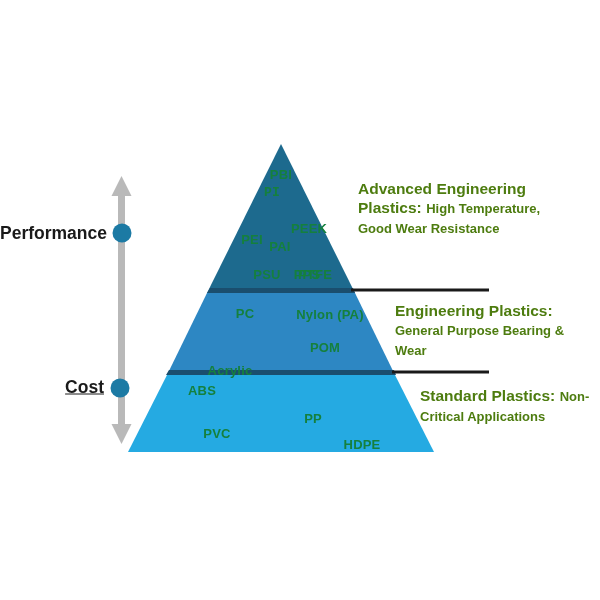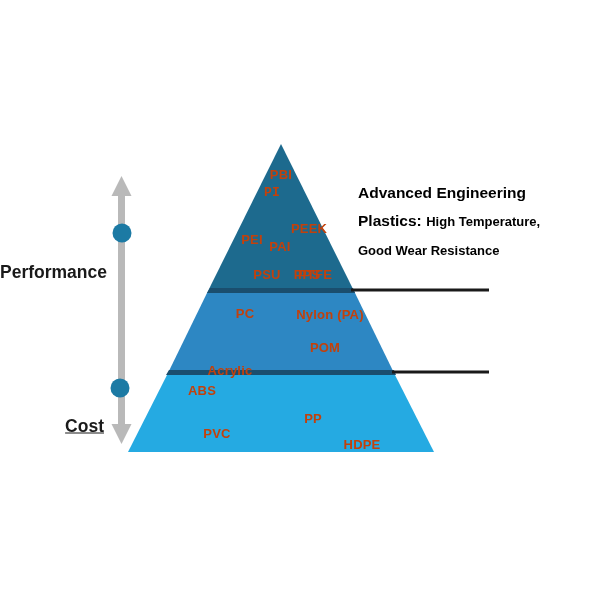--- a/index.html
+++ b/index.html
@@ -7,40 +7,39 @@
     position:relative;
     width:600px;height:600px;
     background:#ffffff;
     overflow:hidden;
     font-family:"Liberation Sans", sans-serif;
   }
   .layer{position:absolute;left:0;top:0;}
   .material{
     position:absolute;
     transform:translate(-50%,-50%);
-    color:#c2410c;
+    color:#15803d;
     font-size:13px;
     font-weight:700;
     white-space:nowrap;
     letter-spacing:0.2px;
   }
   .axis-label{
     position:absolute;
     transform:translateY(-50%);
     color:#1a1a1a;
     font-size:17.5px;
     font-weight:700;
     text-align:right;
     white-space:nowrap;
-    margin-top:39px;
   }
   .annotation{
     position:absolute;
-    color:#000000;
-    line-height:28px;
+    color:#4d7c0f;
+    line-height:19px;
   }
   .ann-title{font-size:15.5px;font-weight:700;}
   .ann-desc{font-size:13px;font-weight:700;}
 </style>
 </head>
 <body>
 
 <div class="canvas">
 
   <svg class="layer" width="600" height="600" viewBox="0 0 600 600">
@@ -83,15 +82,23 @@
   <div class="material" style="left:202px;top:390px;">ABS</div>
   <div class="material" style="left:362px;top:396px;margin-top:48px;">HDPE</div>
   <div class="material" style="left:313px;top:418px;">PP</div>
   <div class="material" style="left:217px;top:433px;">PVC</div>
 
   <div class="annotation" style="left:358px;top:179px;width:205px;">
     <span class="ann-title">Advanced Engineering Plastics:</span>
     <span class="ann-desc">High Temperature, Good Wear Resistance</span>
   </div>
 
+  <div class="annotation" style="left:395px;top:301px;width:172px;">
+    <span class="ann-title">Engineering Plastics:</span>
+    <span class="ann-desc">General Purpose Bearing &amp; Wear</span>
+  </div>
 
+  <div class="annotation" style="left:420px;top:386px;width:178px;">
+    <span class="ann-title">Standard Plastics:</span>
+    <span class="ann-desc">Non-Critical Applications</span>
+  </div>
 
 </div>
 
 </body></html>

